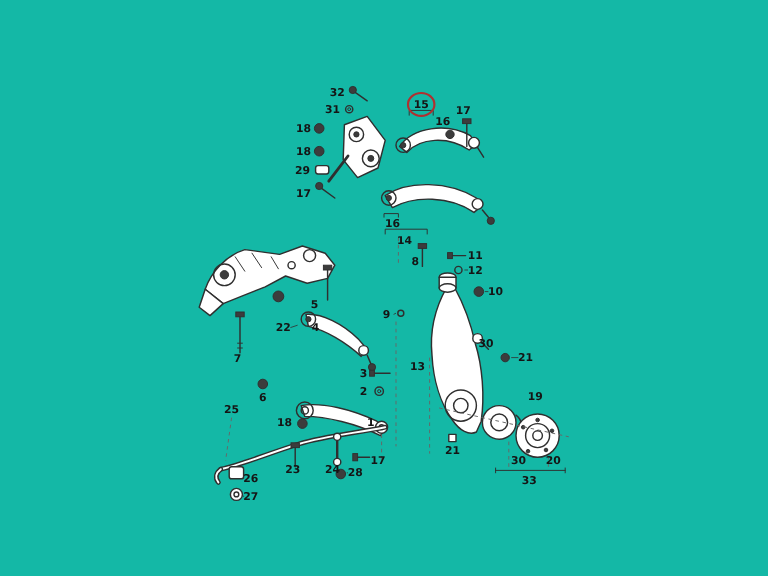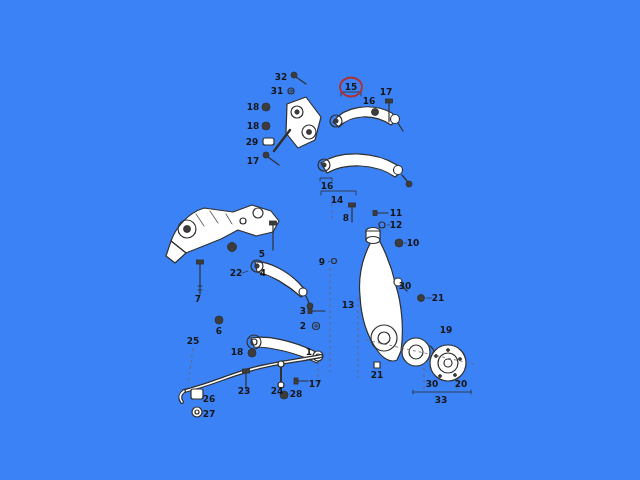--- a/index.html
+++ b/index.html
@@ -1,19 +1,19 @@
 <!DOCTYPE html>
 <html><head>
 <meta charset="utf-8">
 <style>
   html,body{margin:0;padding:0;background:#ffffff;}
   .stage{
     position:relative;
     width:640px;height:480px;
-    background:#3b82f6;
+    background:#14b8a6;
     overflow:hidden;
     font-family:"DejaVu Sans",sans-serif;
   }
   svg{display:block}
   .ln{stroke:#2f2f2f;fill:none;stroke-width:1.2;stroke-linecap:round;stroke-linejoin:round}
   .thin{stroke-width:0.8}
   .fw{fill:#ffffff;stroke:#2f2f2f;stroke-width:1.2;stroke-linejoin:round}
   .fd{fill:#3c3c3c;stroke:#2f2f2f;stroke-width:0.8}
   .dash{stroke:#666;stroke-width:0.8;stroke-dasharray:3 3;fill:none}
   .bar{stroke:#2f2f2f;stroke-width:4;fill:none;stroke-linecap:round}

